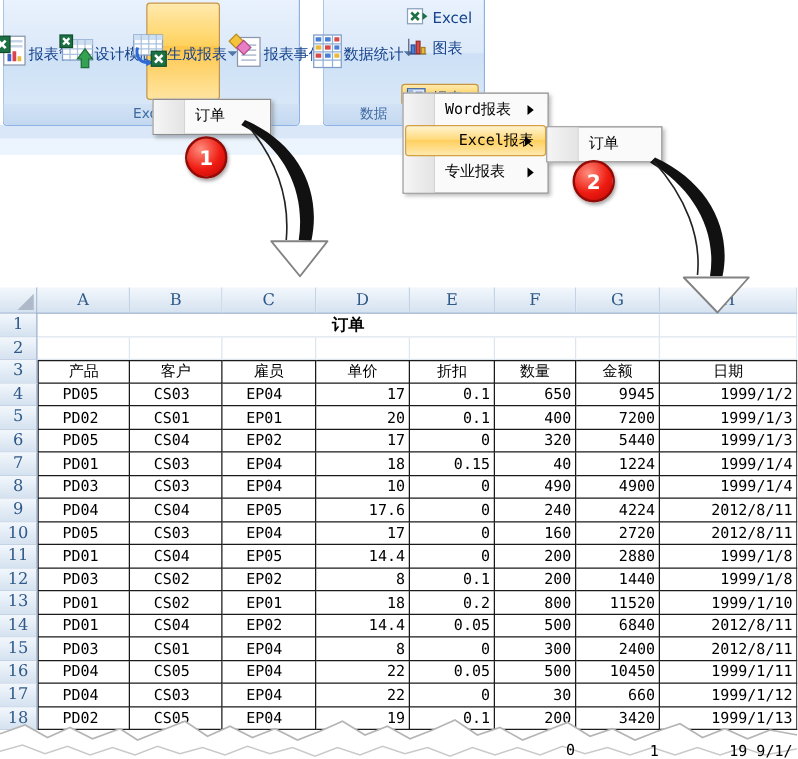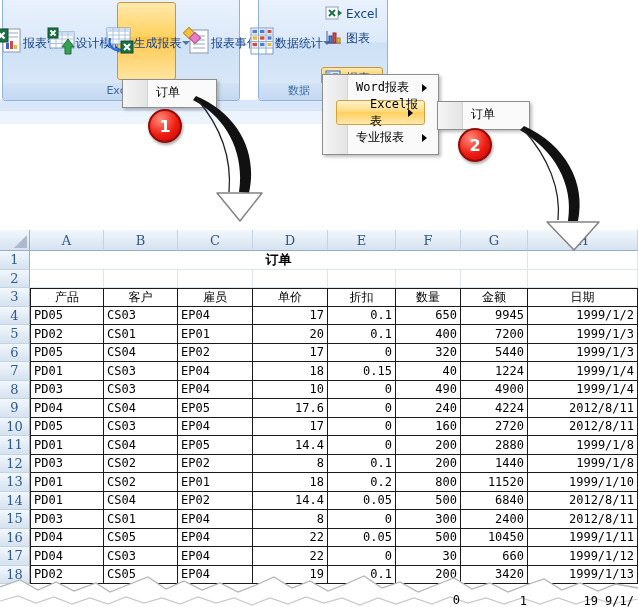--- a/index.html
+++ b/index.html
@@ -32,21 +32,21 @@
 
   
   .menu{position:absolute;background:#fafafa;border:1px solid #8e8e8e;z-index:20;
         box-shadow:2px 2px 3px rgba(110,110,110,.45);}
   .gutter{position:absolute;left:0;top:0;bottom:0;width:24px;
         background:linear-gradient(90deg,#f5f5f5,#e4e4e4);border-right:1px solid #d4d4d4;}
   .mi{position:relative;height:25px;display:flex;align-items:center;padding-left:33px;color:#000;
         font-family:"DejaVu Sans Mono","DejaVu Sans",monospace;}
   .mi .subarrow{position:absolute;right:7px;width:0;height:0;border:4px solid transparent;border-left:5px solid #000;}
   .mi.hl2{background:linear-gradient(#fff3cf,#ffd978 48%,#fecf5e 49%,#ffe9ae);
-        border:1px solid #d5a040;border-radius:3px;margin:0 13px;height:23px;}
+        border:1px solid #d5a040;border-radius:3px;margin:0 1px;height:23px;justify-content:center;}
   #menu1{left:122px;top:79px;width:93px;height:27px;}
   #menu2{left:322px;top:74px;width:115px;height:79px;}
   #submenu{left:437px;top:101px;width:91px;height:27px;}
 
   
   .badge{position:absolute;width:30px;height:30px;border-radius:50%;z-index:40;
          background:radial-gradient(circle at 35% 28%,#ff8d7d 0%,#ee1c12 55%,#bd0505 100%);
          border:2px solid #930b06;color:#fff;font-weight:bold;font-size:16px;
          display:flex;align-items:center;justify-content:center;box-shadow:1px 2px 3px rgba(0,0,0,.35);}
   #badge1{left:148px;top:109px;}
@@ -69,21 +69,21 @@
   .rowh{border-bottom:1px solid #c3d2e4;border-right:1px solid #96aecb;}
   .corner{border-right:1px solid #96aecb;border-bottom:1px solid #96aecb;}
   .tri{position:absolute;right:2px;bottom:2px;width:0;height:0;
        border-left:13px solid transparent;border-bottom:13px solid #aeb9c9;}
   .c{border-right:1px solid #dde5ee;border-bottom:1px solid #dde5ee;
      display:flex;align-items:center;overflow:hidden;}
   .b{border-right:1px solid #1a1a1a;border-bottom:1px solid #1a1a1a;}
   .bl{border-left:1px solid #1a1a1a;}
   .bt{border-top:1px solid #1a1a1a;}
   .hd{justify-content:center;}
-  .txt{justify-content:flex-start;padding-left:3px;}
+  .txt{justify-content:flex-start;padding-left:19px;}
   .num{justify-content:flex-end;padding-right:3px;}
   .title{justify-content:center;font-weight:bold;font-size:13px;}
 
   
   .frag{position:absolute;z-index:11;height:11px;overflow:hidden;
         font-family:"DejaVu Sans Mono","DejaVu Sans",monospace;font-size:12px;color:#000;text-align:right;}
   #fragF{left:398px;top:593px;width:62px;}
   #fragG{left:464px;top:594px;width:63px;}
   #fragH{left:528px;top:594px;width:106px;height:13px;}
 </style>

